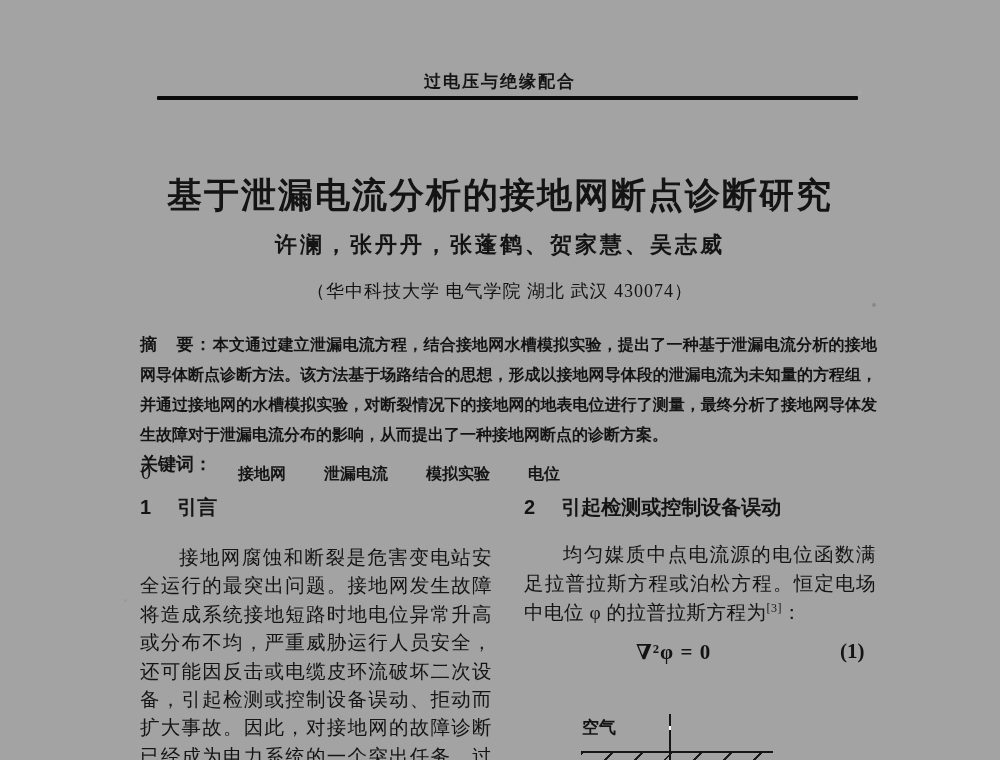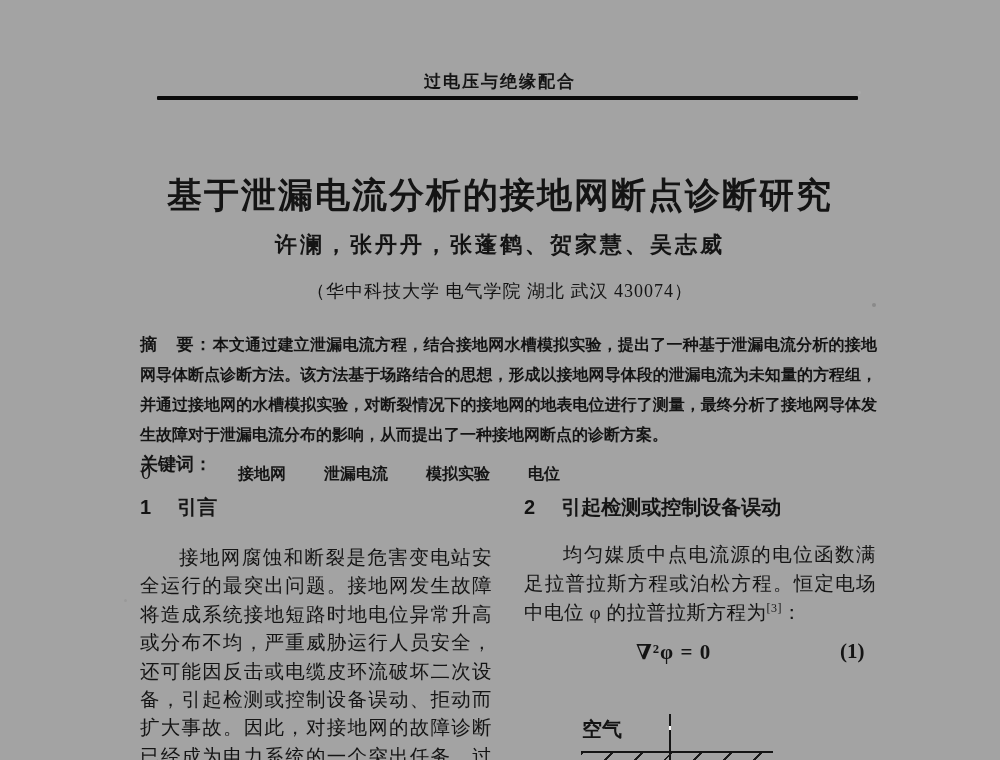--- a/index.html
+++ b/index.html
@@ -58,21 +58,21 @@
   }
   .col-right .body-par{
     margin:19px 0 0 0;font-size:19.5px;line-height:29px;
     text-align:justify;text-indent:2em;letter-spacing:0.5px;
   }
   .ref-sup{font-size:12px;vertical-align:super;line-height:0;}
   .equation-row{position:absolute;top:639px;left:524px;width:352px;height:30px;font-size:21px;font-weight:bold;}
   .equation{position:absolute;left:112px;top:0;letter-spacing:1px;}
   .equation-number{position:absolute;left:316px;top:0;font-weight:600;}
   .fig-air-label{
-    position:absolute;left:582px;top:716px;font-size:20px;font-weight:bold;
+    position:absolute;left:582px;top:716px;font-size:17px;font-weight:bold;
     font-family:"Liberation Sans","DejaVu Sans",sans-serif;
   }
   .fig-vline{position:absolute;left:669px;top:714px;width:2px;height:46px;background:#151515;}
   .fig-vline:after{content:"";position:absolute;left:0;top:12px;width:2px;height:4px;background:#fdfdfc;}
   .fig-ground{position:absolute;left:581px;top:751px;width:192px;height:2px;background:#151515;}
   .fig-hatch{
     position:absolute;left:581px;top:753px;width:192px;height:7px;
     background:repeating-linear-gradient(135deg,#1a1a1a 0 2px,transparent 2px 21px);
   }
   .speck{position:absolute;background:#8a8a8a;border-radius:50%;}

